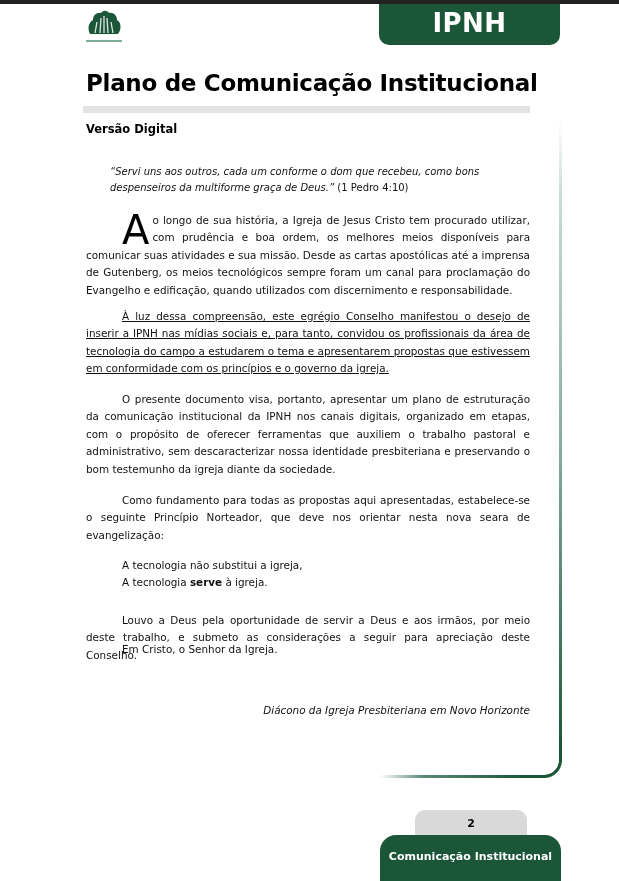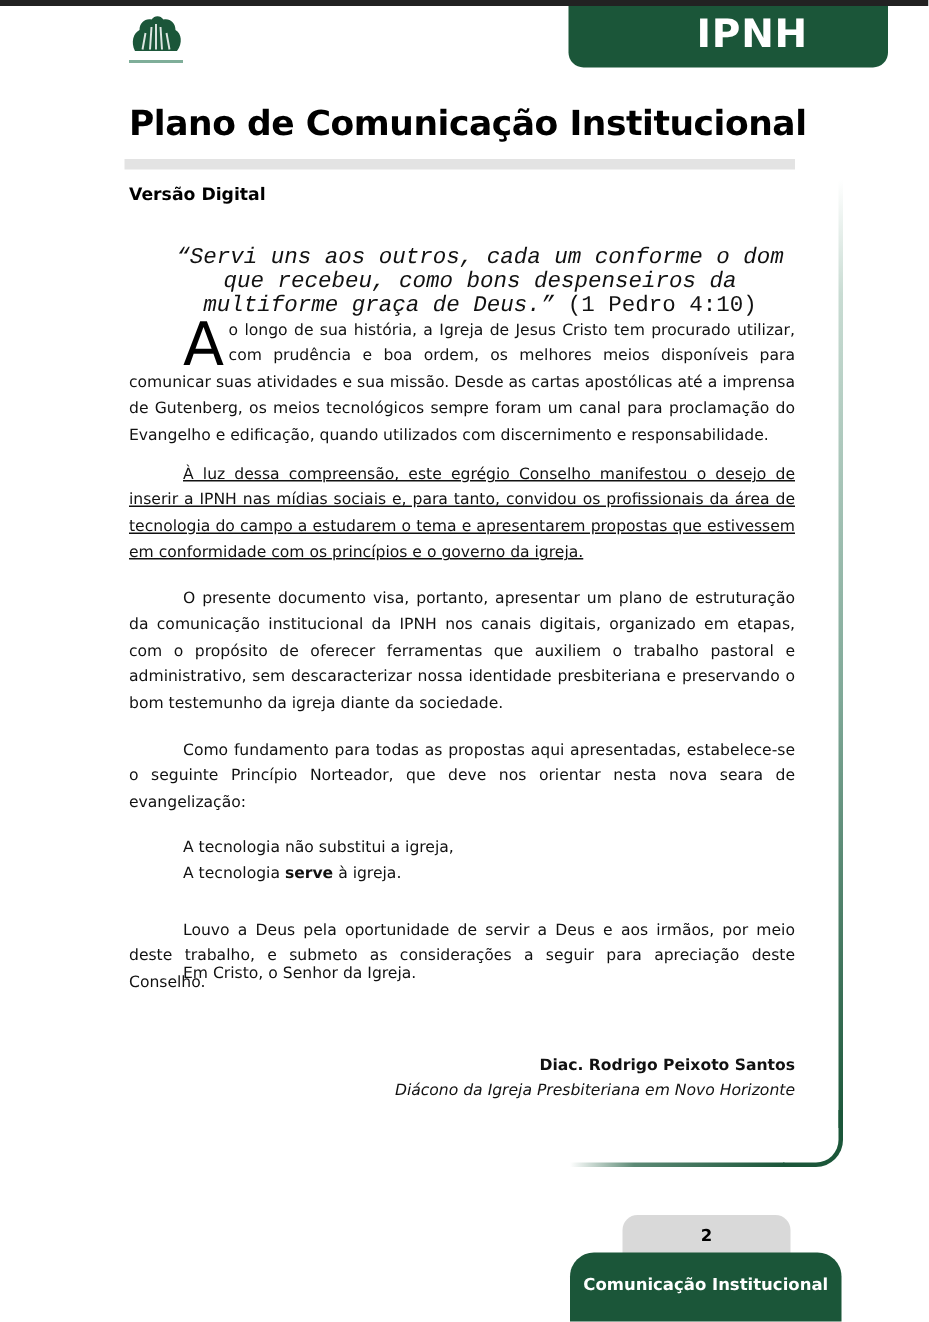--- a/index.html
+++ b/index.html
@@ -3,33 +3,33 @@
 <meta charset="utf-8">
 <style>
   html, body { margin:0; padding:0; }
   body { width:619px; height:881px; position:relative; background:#ffffff; overflow:hidden;
          font-family:"DejaVu Sans", sans-serif; color:#111; }
   .top-strip { position:absolute; left:0; top:0; width:619px; height:4px; background:#222222; }
   .logo { position:absolute; left:86px; top:8px; width:36px; height:34px; }
   .logo-rule { position:absolute; left:86px; top:40px; width:36px; height:2px; background:#7fae99; }
   .brand-tab { position:absolute; left:379px; top:4px; width:181px; height:41px; background:#1b5639;
                border-radius:0 0 10px 10px; color:#fff; font-weight:bold; font-size:26px;
-               text-align:center; line-height:38px; letter-spacing:0.5px;padding-left:32px; }
+               text-align:center; line-height:38px; letter-spacing:0.5px; }
   .title { position:absolute; left:86px; top:70px; font-size:23px; font-weight:bold; color:#000;
            white-space:nowrap; letter-spacing:-0.3px; }
   .title-bar { position:absolute; left:83px; top:106px; width:447px; height:7px; background:#e3e3e3; }
   .frame-right { position:absolute; left:559px; top:120px; width:3px; height:632px;
                  background:linear-gradient(to bottom, #ffffff 0%, #c9dcd3 12%, #7fa897 55%, #1b5639 100%); }
   .frame-corner { position:absolute; left:522px; top:740px; width:37px; height:35px;
                   border-right:3px solid #1b5639; border-bottom:3px solid #1b5639; border-radius:0 0 18px 0; }
   .frame-bottom { position:absolute; left:380px; top:775px; width:143px; height:3px;
                   background:linear-gradient(to right, #ffffff 0%, #5c8a75 30%, #1b5639 100%); }
   .subtitle { position:absolute; left:86px; top:122px; font-size:11.5px; font-weight:bold; color:#000; }
-  .quote { position:absolute; left:110px; top:164px; width:420px; text-align:center; font-size:15px;
-           line-height:16px; color:#111;font-family:Liberation Mono, monospace; }
+  .quote { position:absolute; left:110px; top:164px; width:420px; text-align:left; font-size:10px;
+           line-height:16px; color:#111; }
   .quote .q-text { font-style:italic; }
   .body { position:absolute; left:86px; width:444px; font-size:10.4px; line-height:17.4px;
           text-align:justify; color:#111; }
   .indent { text-indent:36px; }
   .dropcap { float:left; font-size:40px; line-height:32px; margin:2px 3px 0 36px; font-family:"DejaVu Sans", sans-serif; color:#000; }
   .p1 { top:212px; }
   .p2 { top:308px;text-decoration:underline; }
   .p3 { top:391px; }
   .p4 { top:492px; }
   .motto { position:absolute; left:122px; top:543px; font-size:10.4px; line-height:17.4px;margin-top:14px; }
@@ -84,18 +84,17 @@
 
 <div class="motto">
   <div>A tecnologia não substitui a igreja,</div>
   <div><span>A tecnologia </span><b>serve</b><span> à igreja.</span></div>
 </div>
 
 <div class="body indent p5">Louvo a Deus pela oportunidade de servir a Deus e aos irmãos, por meio deste trabalho, e submeto as considerações a seguir para apreciação deste Conselho.</div>
 <div class="body indent p6">Em Cristo, o Senhor da Igreja.</div>
 
 <div class="sign">
-  <div class="name">Diac. Rodrigo Peixoto Santos</div>
   <div class="role">Diácono da Igreja Presbiteriana em Novo Horizonte</div>
 </div>
 
 <div class="page-tab">2</div>
 <div class="footer-tab">Comunicação Institucional</div>
 
 </body></html>

